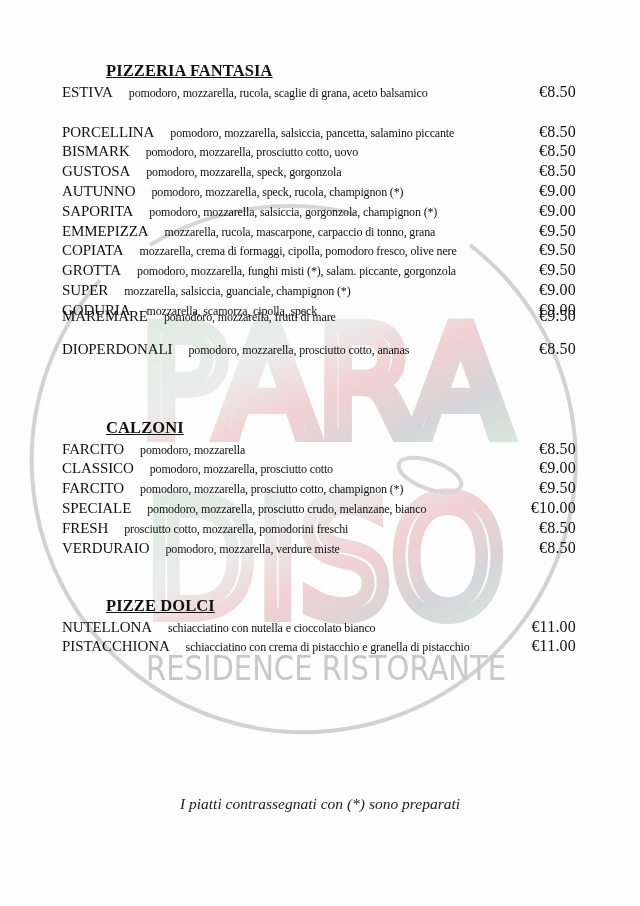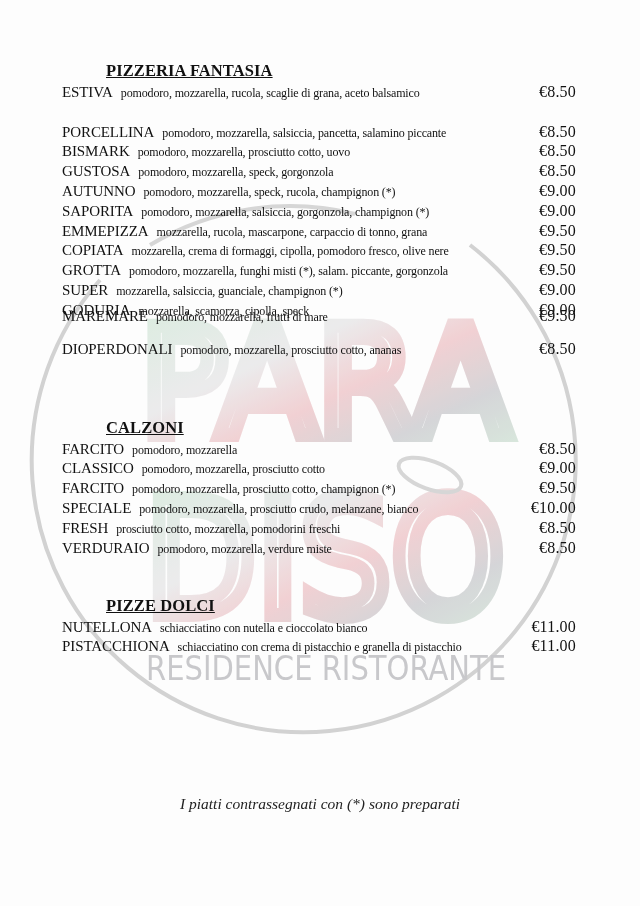--- a/index.html
+++ b/index.html
@@ -11,21 +11,21 @@
   }
   .watermark { position: absolute; left: 0; top: 0; width: 640px; height: 906px; pointer-events: none; z-index: 0; }
   .content { position: absolute; left: 0; top: 0; width: 640px; height: 906px; z-index: 1; }
   .section-title {
     position: absolute; left: 62px;
     font-weight: bold; font-size: 16.5px; text-decoration: underline;
     letter-spacing: 0.1px; line-height: 18px; color: #111; margin-left: 44px;
   }
   .row { position: absolute; left: 62px; width: 514px; height: 20px; line-height: 20px; white-space: nowrap; }
   .row .name { font-size: 15px; letter-spacing: -0.1px; }
-  .row .desc { font-size: 12px; margin-left: 8px; letter-spacing: -0.15px; }
+  .row .desc { font-size: 12px; margin-left: 16px; letter-spacing: -0.15px; }
   .row .price { position: absolute; right: 0; top: 0; font-size: 16px; letter-spacing: 0.2px; }
   .footnote {
     position: absolute; left: 0; width: 640px; top: 793px; text-align: center;
     font-style: italic; font-size: 15.5px; line-height: 22px; color: #222;
   }
   .footnote div { display: block; font-style: italic; }
 </style>
 </head>
 <body>
 

